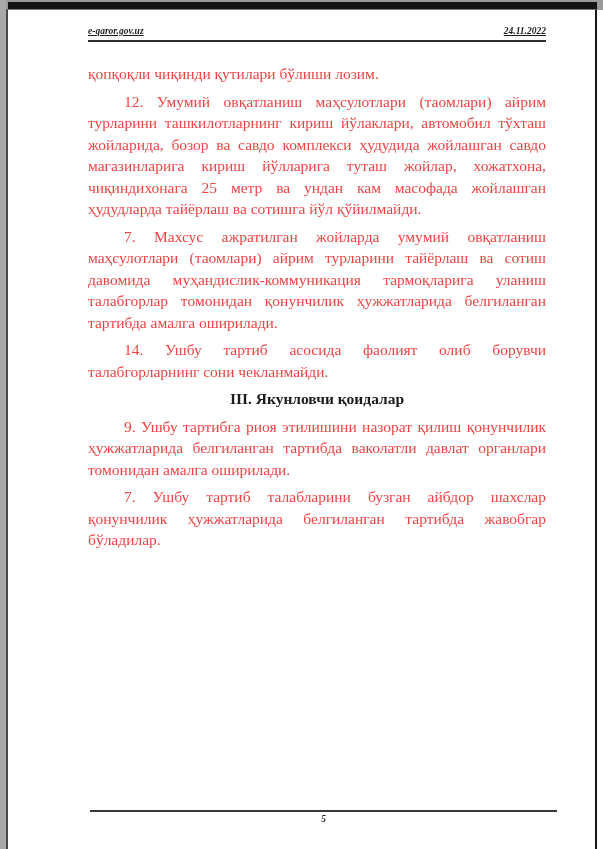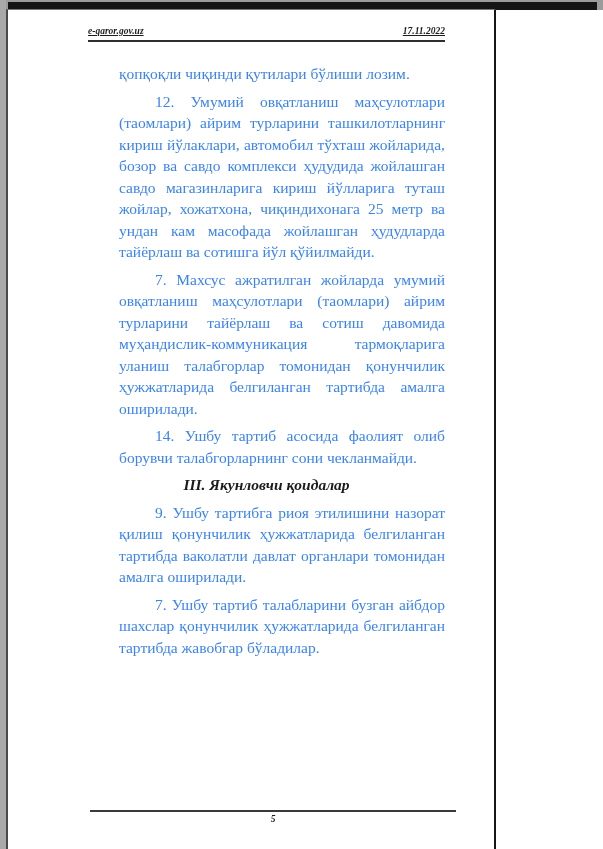--- a/index.html
+++ b/index.html
@@ -16,21 +16,21 @@
   }
   .top-dark-bar {
     position: absolute; left: 8px; top: 2px; width: 589px; height: 8px;
     background: #141414;
   }
   .left-gutter-strip {
     position: absolute; left: 0; top: 0; width: 6px; height: 849px;
     background: #a9a9a9;
   }
   .document-page {
-    position: absolute; left: 6px; top: 9px; width: 490px; height: 840px;
+    position: absolute; left: 6px; top: 9px; width: 591px; height: 840px;
     background: #ffffff;
     border-top: 1px solid #777;
     border-left: 2px solid #4a4a4a;
     border-right: 2px solid #161616;
   }
   .page-inner {
     position: relative; width: 100%; height: 100%;
     padding: 16px 49px 0 80px;
   }
   .page-header {
@@ -39,29 +39,28 @@
     padding-bottom: 4px;
     font-size: 9.5px; font-weight: bold; font-style: italic;
     color: #1d1d1d;
   }
   .page-header span { text-decoration: underline; }
   .body-text { margin-top: 21px; font-size: 15.5px; line-height: 21.5px; }
   .para {
     text-align: justify;
     text-indent: 36px;
     margin-bottom: 6px;
-    color: #3b82f6;
-    margin-left: 31px;
+    color: #ef4444;
   }
   .para.no-indent { text-indent: 0; }
   .section-heading {
     text-align: center; font-weight: bold;
     margin: 4px 0 6px 0;
     color: #1b1b1b;
-    font-size: 15.5px; line-height: 21.5px; font-style: italic;
+    font-size: 15.5px; line-height: 21.5px;
   }
   .page-footer {
     position: absolute; left: 82px; right: 38px; top: 800px;
     border-top: 2px solid #3a3a3a;
     text-align: center;
     padding-top: 2px;
     font-size: 9.5px; font-weight: bold; font-style: italic;
     color: #1d1d1d;
   }
 </style>
@@ -70,21 +69,21 @@
 
 <div class="top-strip"></div>
 <div class="top-dark-bar"></div>
 <div class="left-gutter-strip"></div>
 
 <div class="document-page">
   <div class="page-inner">
 
     <div class="page-header">
       <span>e-qaror.gov.uz</span>
-      <span>17.11.2022</span>
+      <span>24.11.2022</span>
     </div>
 
     <div class="body-text">
       <p class="para no-indent">қопқоқли чиқинди қутилари бўлиши лозим.</p>
 
       <p class="para">12. Умумий овқатланиш маҳсулотлари (таомлари) айрим турларини ташкилотларнинг кириш йўлаклари, автомобил тўхташ жойларида, бозор ва савдо комплекси ҳудудида жойлашган савдо магазинларига кириш йўлларига туташ жойлар, хожатхона, чиқиндихонага 25 метр ва ундан кам масофада жойлашган ҳудудларда тайёрлаш ва сотишга йўл қўйилмайди.</p>
 
       <p class="para">7. Махсус ажратилган жойларда умумий овқатланиш маҳсулотлари (таомлари) айрим турларини тайёрлаш ва сотиш давомида муҳандислик-коммуникация тармоқларига уланиш талабгорлар томонидан қонунчилик ҳужжатларида белгиланган тартибда амалга оширилади.</p>
 
       <p class="para">14. Ушбу тартиб асосида фаолият олиб борувчи талабгорларнинг сони чекланмайди.</p>

